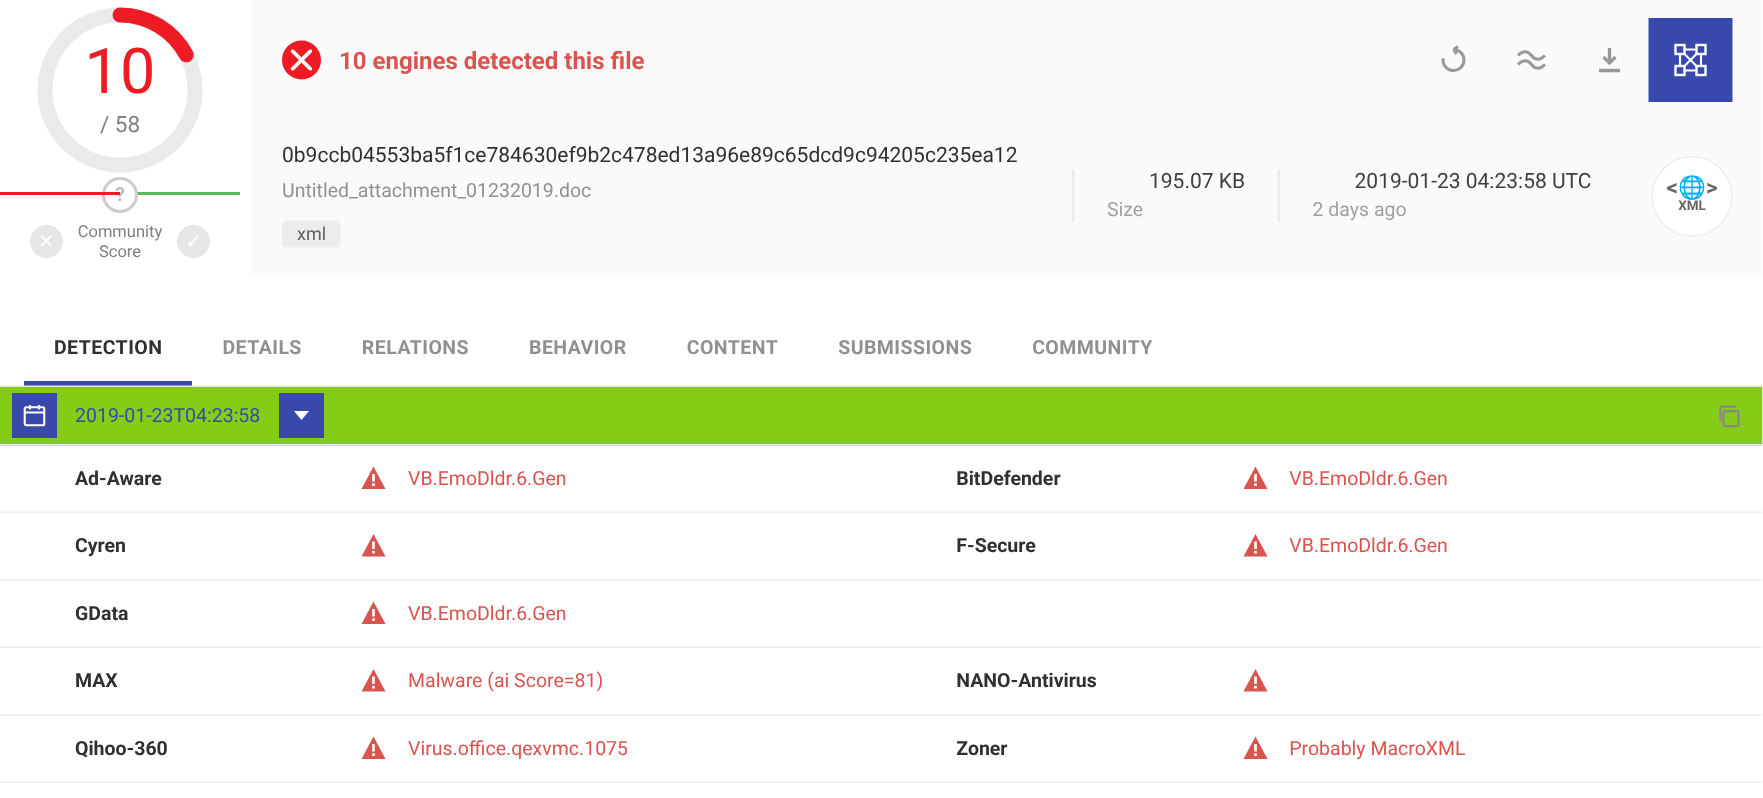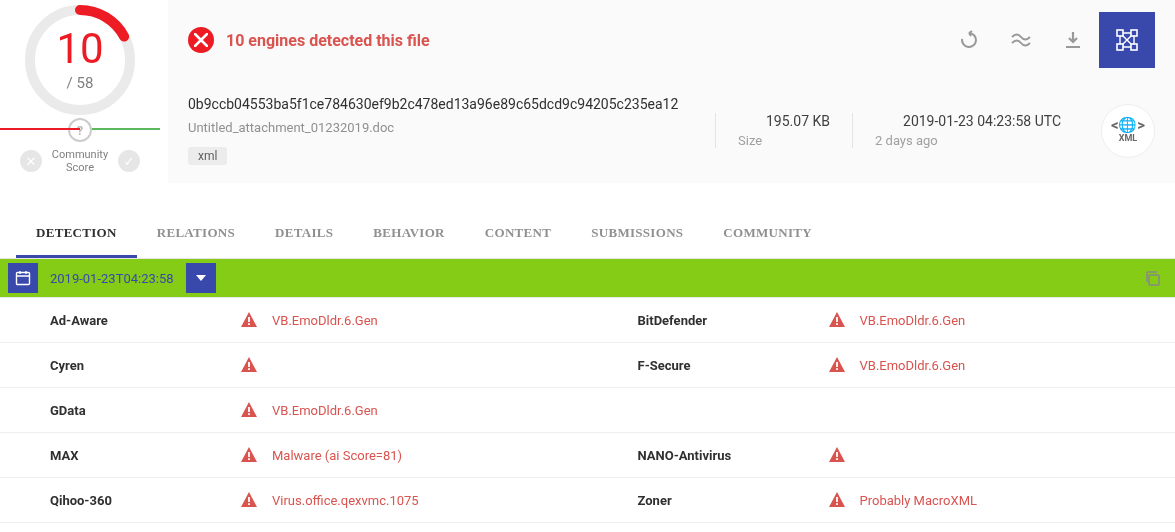--- a/index.html
+++ b/index.html
@@ -29,21 +29,21 @@
 .meta-left { flex:1; min-width:0; padding-right:16px; }
 .hash { font-size:14px; color:#303030; word-break:break-all; margin-bottom:8px; }
 .filename { font-size:13px; color:#909090; margin-bottom:10px; }
 .tag { display:inline-block; background:#ececec; color:#606060; font-size:12px; padding:2px 10px; border-radius:3px; }
 .meta-col { border-left:1px solid #e4e4e4; padding:0 22px; }
 .meta-val { font-size:14px; color:#404040; margin-bottom:4px; white-space:nowrap;margin-left:28px; }
 .meta-lbl { font-size:13px; color:#a0a0a0; }
 .filetype-badge { width:54px; height:54px; border-radius:50%; background:#fff; border:1px solid #eee; margin-left:18px; display:flex; align-items:center; justify-content:center; flex-direction:column; font-size:9px; font-weight:700; color:#666; }
 .filetype-badge .globe { font-size:15px; line-height:1; }
 .tabs { display:flex; border-bottom:1px solid #e4e4e4; padding:0 16px; margin-top:28px; }
-.tab { padding:14px 20px; font-size:13px; font-weight:700; color:#909090; letter-spacing:.3px; cursor:pointer; border-bottom:3px solid transparent;font-family:Liberation Serif, serif; }
+.tab { padding:14px 20px; font-size:13px; font-weight:700; color:#909090; letter-spacing:.3px; cursor:pointer; border-bottom:3px solid transparent; }
 .tab.active { color:#303030; border-bottom-color:#3949ab; }
 .toolbar { display:flex; align-items:center; background:#84cc16; border-bottom:1px solid #e8e8e8; padding:4px 8px; }
 .cal-btn { width:30px; height:30px; background:#3949ab; display:flex; align-items:center; justify-content:center; color:#fff; cursor:pointer; }
 .date-txt { font-size:13px; color:#3949ab; padding:0 12px; }
 .drop-btn { width:30px; height:30px; background:#3949ab; display:flex; align-items:center; justify-content:center; color:#fff; cursor:pointer; }
 .spacer { flex:1; }
 .copy-btn { width:30px; height:30px; display:flex; align-items:center; justify-content:center; color:#888; cursor:pointer; }
 .results { }
 .row { display:flex; border-bottom:1px solid #eee; }
 .cell { display:flex; align-items:center; padding:13px 10px 13px 50px; width:50%; }
@@ -131,22 +131,22 @@
       <div class="filetype-badge">
         <span class="globe">&lt;🌐&gt;</span>
         <span>XML</span>
       </div>
     </div>
   </div>
 </div>
 
 <div class="tabs">
   <div class="tab active">DETECTION</div>
+  <div class="tab">DETAILS</div>
   <div class="tab">RELATIONS</div>
-  <div class="tab">DETAILS</div>
   <div class="tab">BEHAVIOR</div>
   <div class="tab">CONTENT</div>
   <div class="tab">SUBMISSIONS</div>
   <div class="tab">COMMUNITY</div>
 </div>
 
 <div class="toolbar">
   <div class="cal-btn">
       <svg width="16" height="16" viewBox="0 0 16 16">
         <rect x="1.5" y="2.5" width="13" height="12" rx="1" fill="none" stroke="#fff" stroke-width="1.4"></rect>

